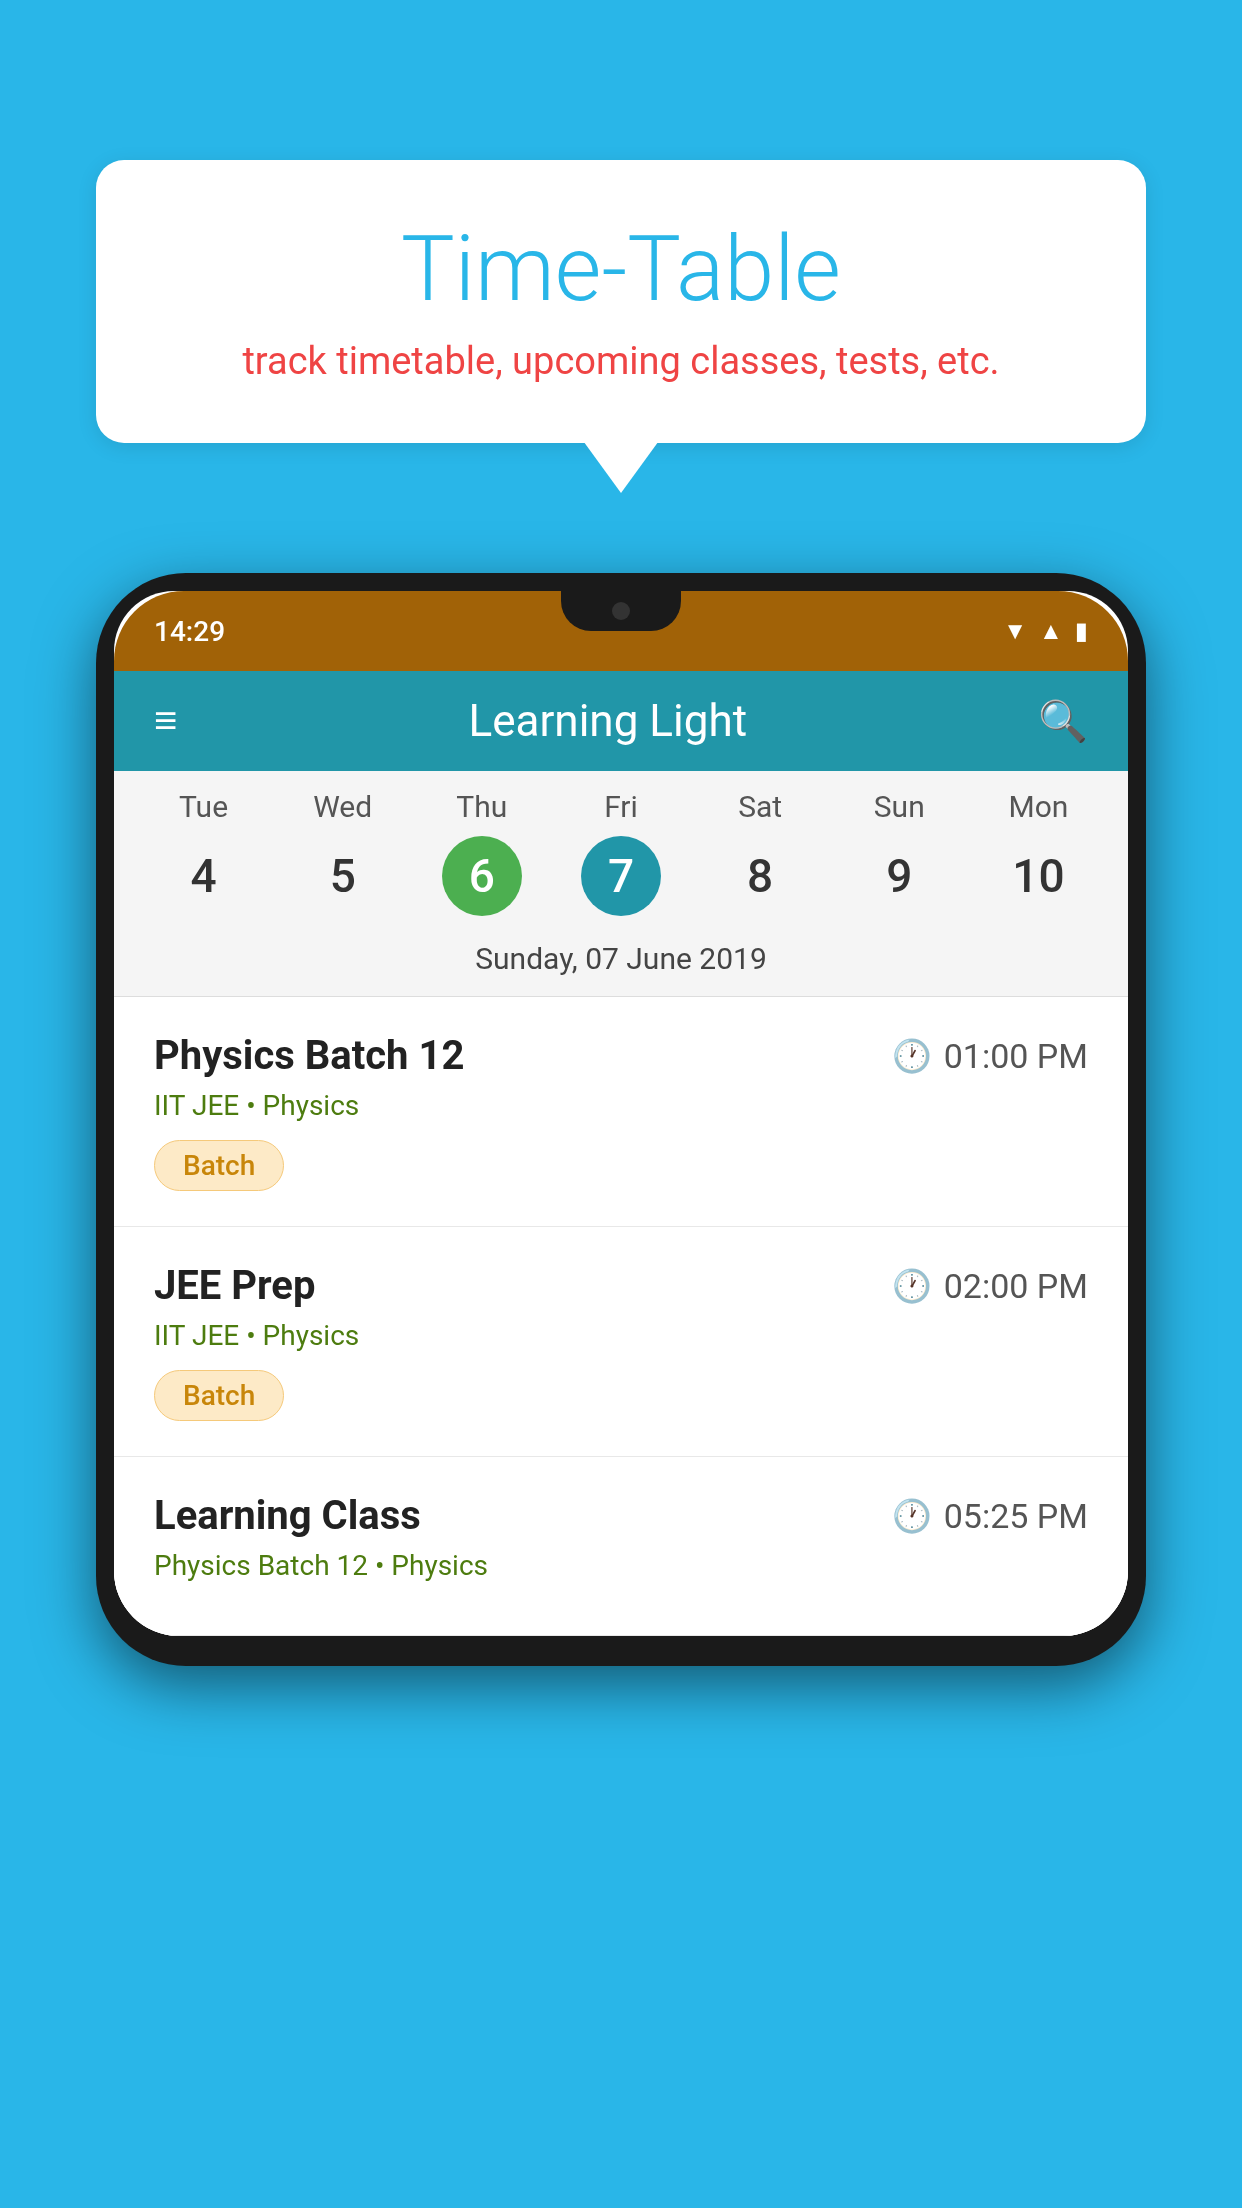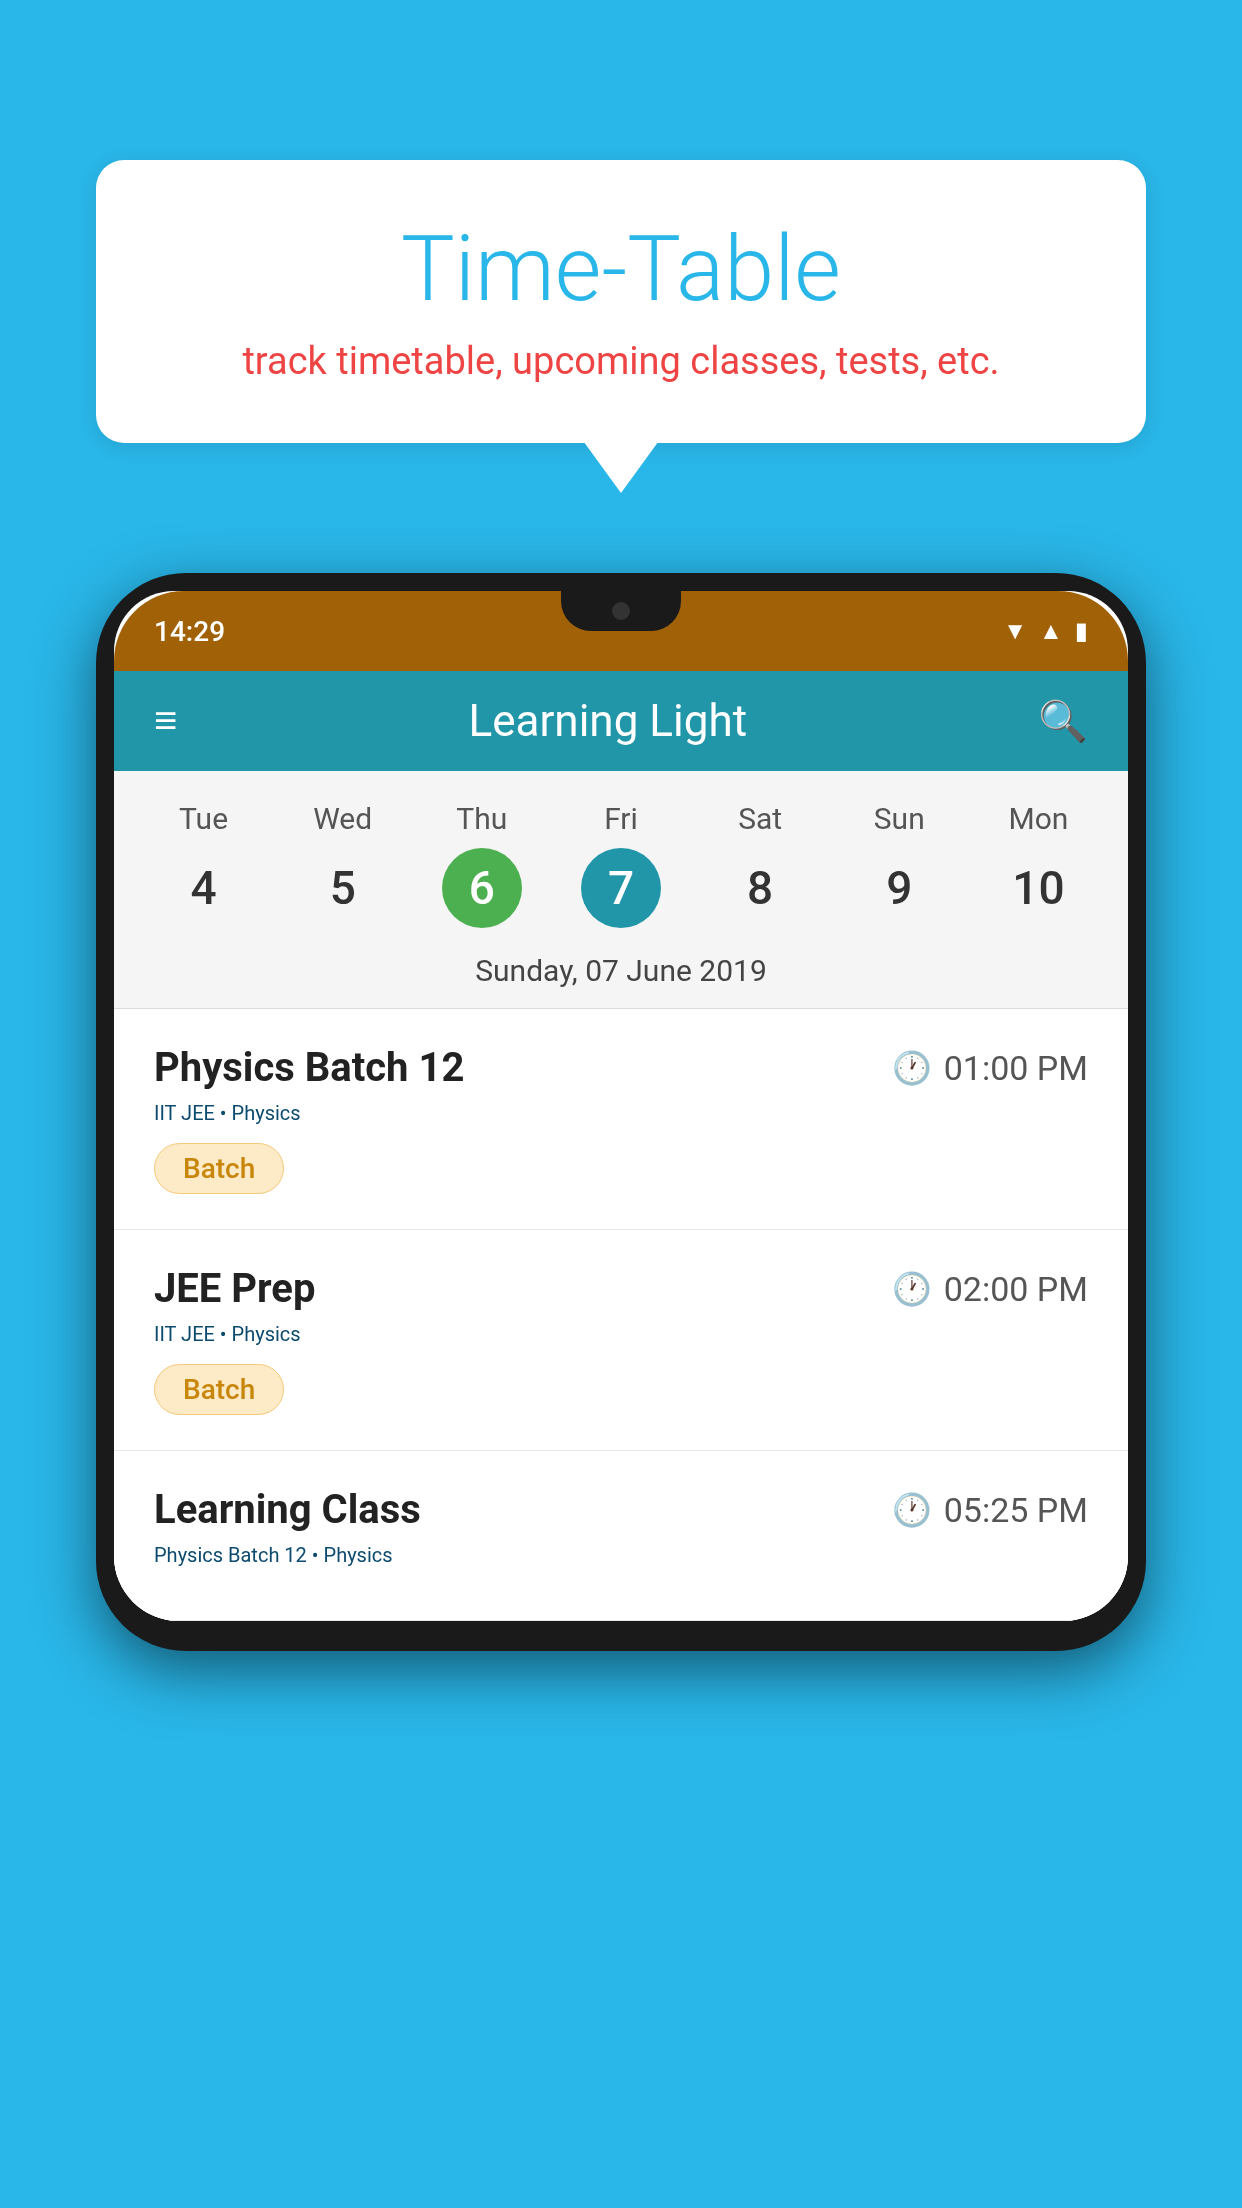--- a/index.html
+++ b/index.html
@@ -151,21 +151,21 @@
     }
 
     .search-icon {
       color: white;
       font-size: 40px;
     }
 
     
     .calendar-strip {
       background: #f5f5f5;
-      padding: 20px 0 0 0;
+      padding: 8px 0 0 0;
     }
 
     .days-row {
       display: flex;
       justify-content: space-around;
       padding: 10px 20px;
     }
 
     .day-col {
       display: flex;
@@ -243,22 +243,22 @@
       align-items: center;
       gap: 12px;
     }
 
     .clock-icon {
       font-size: 32px;
       color: #777;
     }
 
     .item-subtitle {
-      font-size: 20px;
-      color: #0c4a6e;
+      font-size: 28px;
+      color: #4d7c0f;
       margin-bottom: 18px;
     }
 
     .batch-badge {
       display: inline-block;
       background: #fdeac7;
       color: #c8860a;
       border-radius: 30px;
       padding: 8px 28px;
       font-size: 28px;

